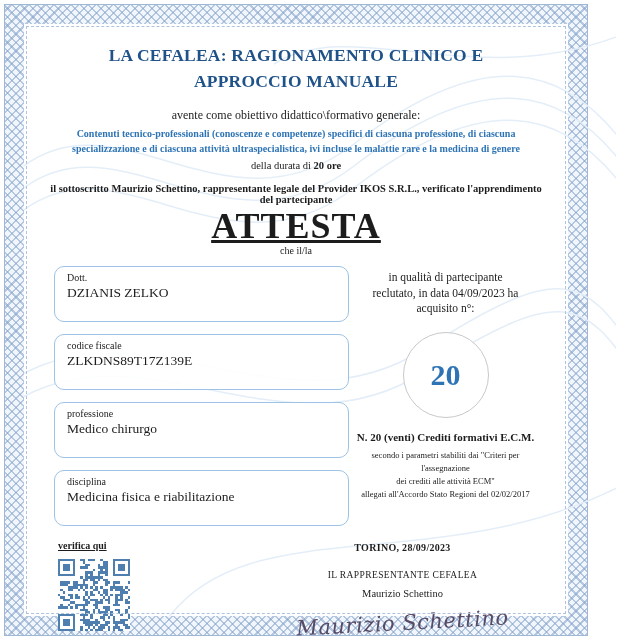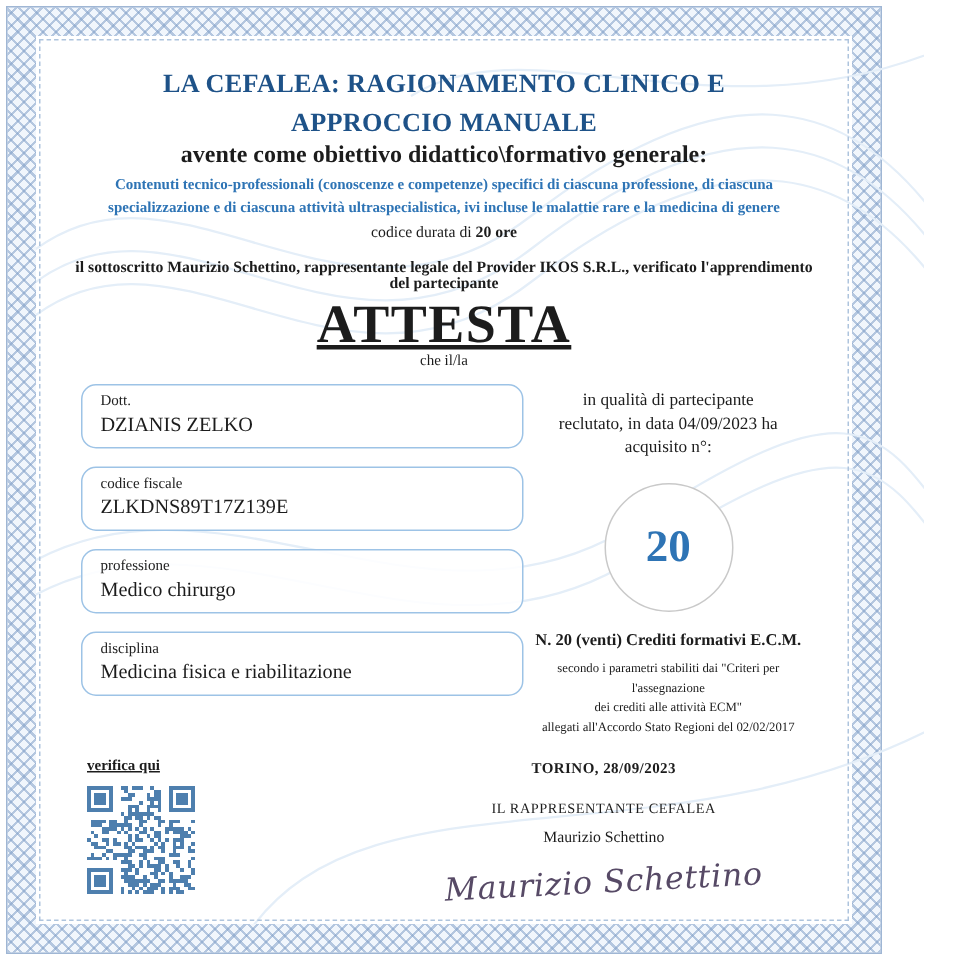--- a/index.html
+++ b/index.html
@@ -37,35 +37,35 @@
     padding: 12px 26px 0;
     box-sizing: border-box;
     text-align: center;
   }
 
   .title {
     max-width: 465px; margin: 6px auto 0;
     font-size: 17.5px; font-weight: bold;
     color: #1e5288; line-height: 1.5; letter-spacing: .2px;
   }
-  .obj-intro { margin-top: 0; font-size: 16px; font-weight: bold; }
+  .obj-intro { margin-top: 13px; font-size: 12px; font-weight: normal; }
   .obj-text {
     max-width: 470px; margin: 3px auto 0;
     font-size: 10px; font-weight: bold; color: #2e74b5; line-height: 1.55;
   }
   .duration { margin-top: 3px; font-size: 10.5px; }
   .declaration { margin-top: 12px; font-size: 10.5px; font-weight: bold; }
   .attesta { margin-top: 2px; font-size: 36px; font-weight: bold; letter-spacing: 1px; line-height: 1.1; text-decoration: underline; }
   .che { font-size: 10px; margin-top: -1px; }
 
   .main { display: flex; margin-top: 10px; text-align: left; }
   .left { width: 295px; display: flex; flex-direction: column; gap: 12px; padding-left: 4px; }
   .field {
     border: 1.5px solid #9dc3e6; border-radius: 10px;
-    padding: 5px 12px 7px; background: rgba(255,255,255,.88);
+    padding: 5px 12px 20px; background: rgba(255,255,255,.88);
   }
   .field .f-label { font-size: 10px; color: #222; }
   .field .f-value { font-size: 13.5px; margin-top: 2px; }
 
   .right { flex: 1; text-align: center; padding-top: 4px; }
   .participation { font-size: 11.5px; line-height: 1.35; white-space: pre-line; }
   .credit-circle {
     width: 84px; height: 84px; margin: 15px auto 13px;
     border: 1.5px solid #c9c9c9; border-radius: 50%;
     display: flex; align-items: center; justify-content: center;
@@ -111,21 +111,21 @@
     </svg>
 
     <div class="content">
 
       <div class="title">LA CEFALEA: RAGIONAMENTO CLINICO E APPROCCIO MANUALE</div>
 
       <div class="obj-intro">avente come obiettivo didattico\formativo generale:</div>
 
       <div class="obj-text">Contenuti tecnico-professionali (conoscenze e competenze) specifici di ciascuna professione, di ciascuna specializzazione e di ciascuna attività ultraspecialistica, ivi incluse le malattie rare e la medicina di genere</div>
 
-      <div class="duration"><span>codice durata di </span><b>20 ore</b></div>
+      <div class="duration"><span>della durata di </span><b>20 ore</b></div>
 
       <div class="declaration">il sottoscritto Maurizio Schettino, rappresentante legale del Provider IKOS S.R.L., verificato l'apprendimento del partecipante</div>
 
       <div class="attesta">ATTESTA</div>
       <div class="che">che il/la</div>
 
       <div class="main">
 
         <div class="left">
           <div class="field">

